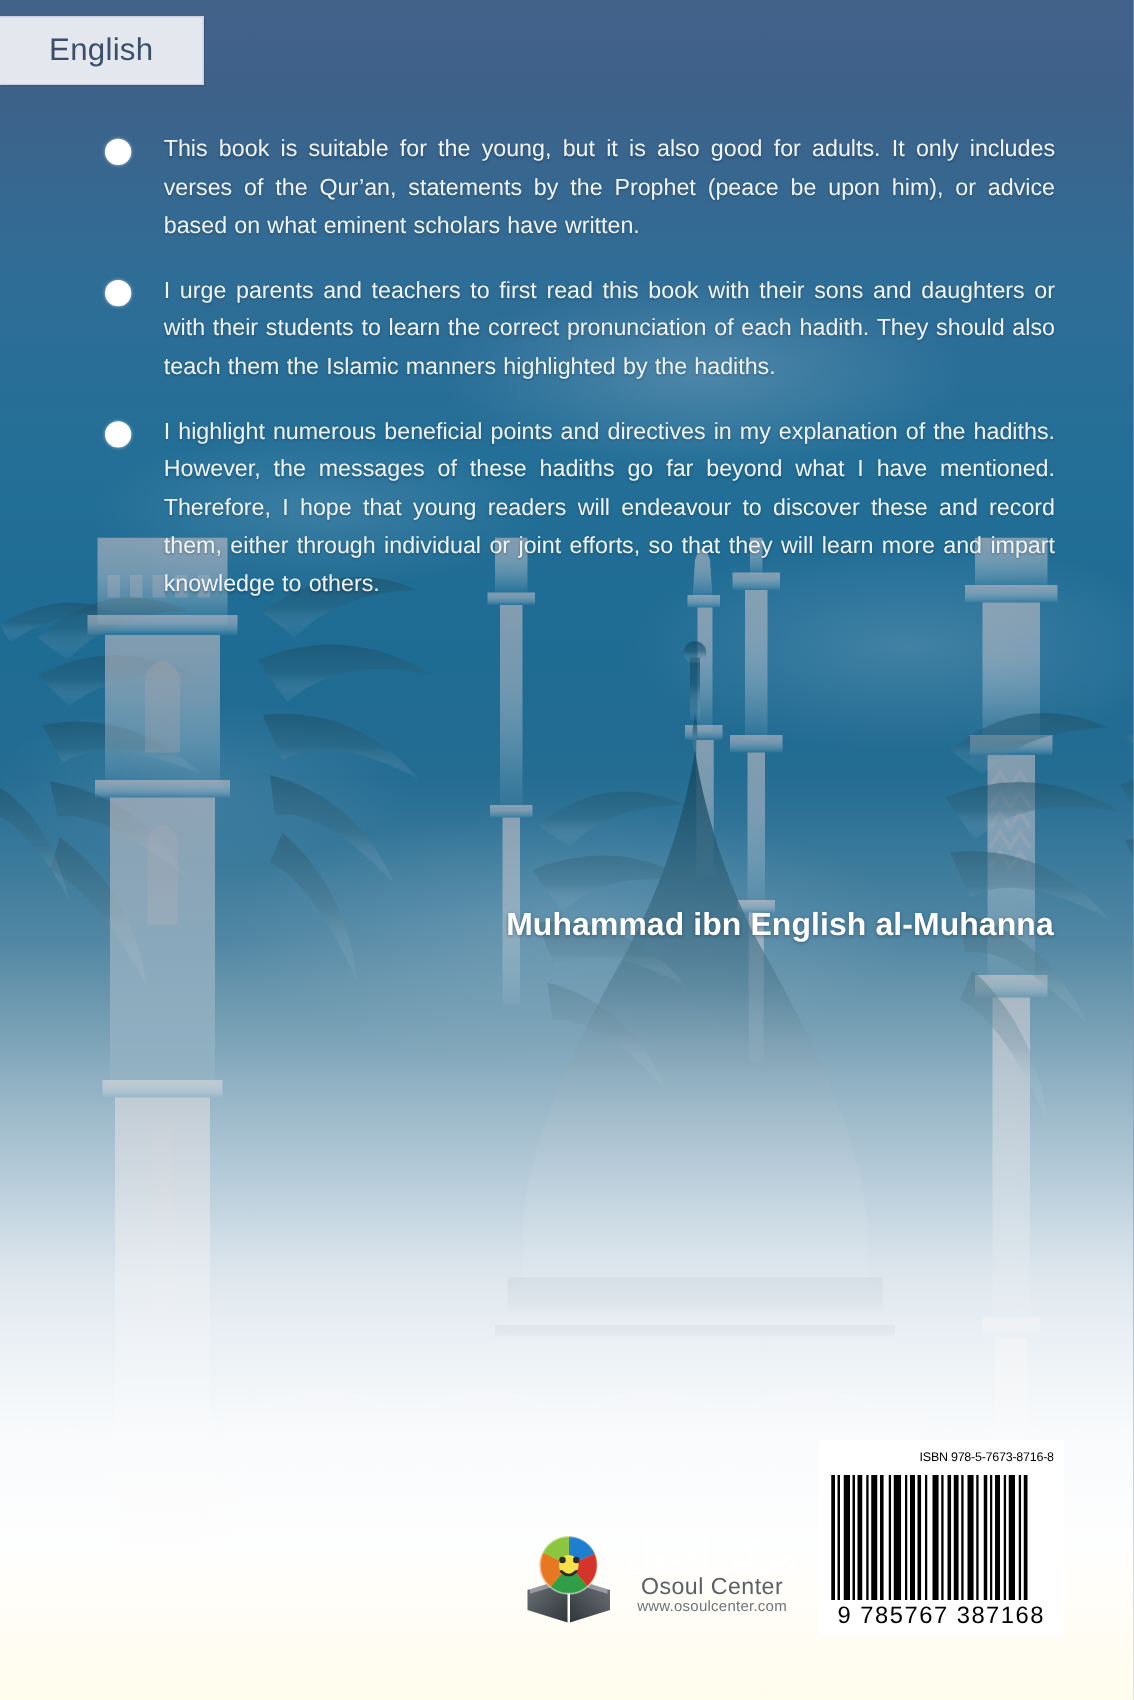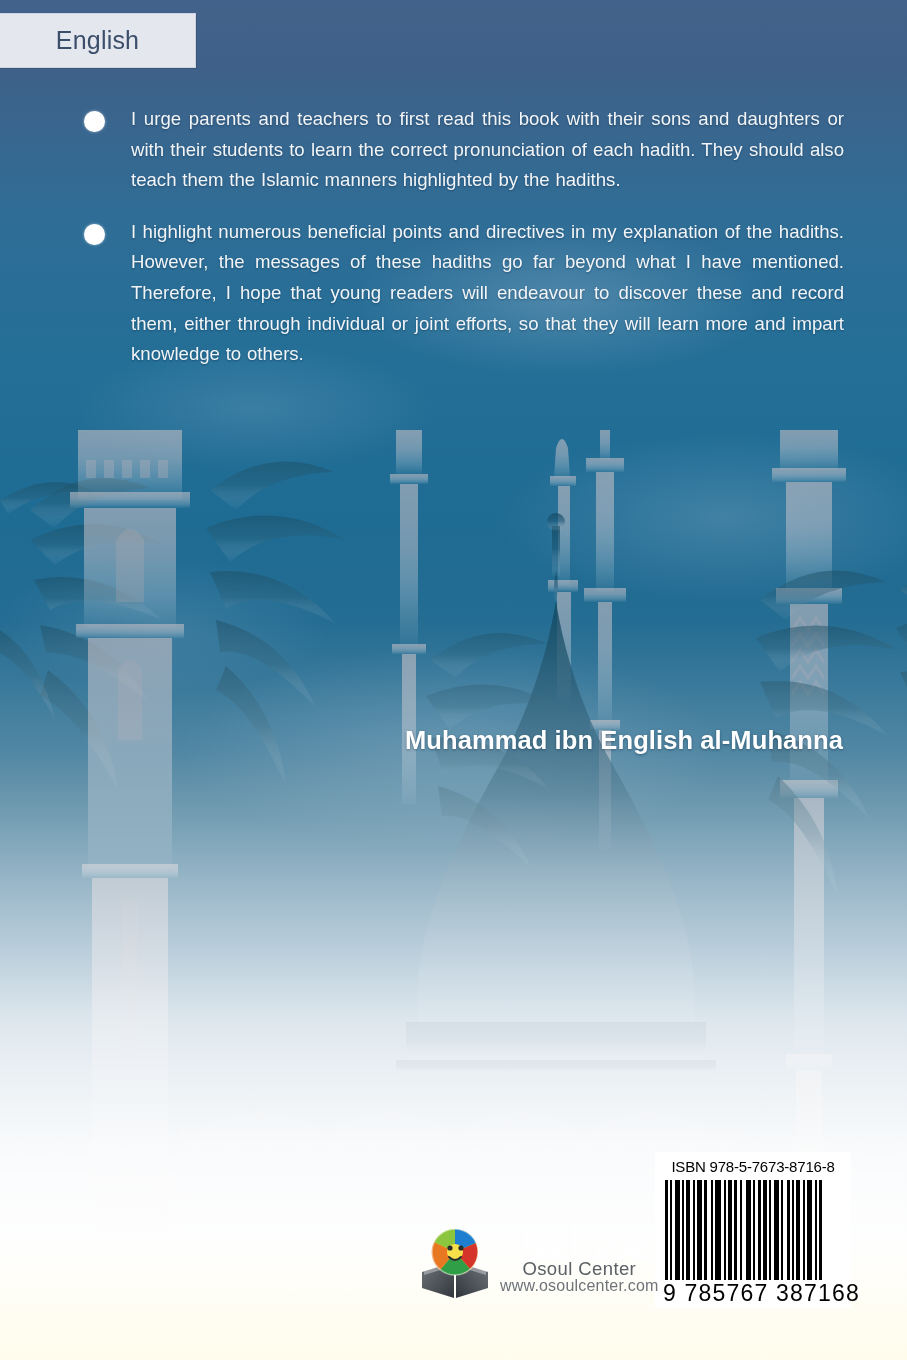--- a/index.html
+++ b/index.html
@@ -87,21 +87,21 @@
     height: 120px;
     background: linear-gradient(180deg, rgba(255,253,242,0) 0%, rgba(255,252,233,0.55) 60%, rgba(255,252,230,0.75) 100%);
     pointer-events: none;
   }
 
   
   .lang-tab {
     position: absolute;
     left: 0;
     top: 13px;
-    width: 196px;
+    width: 163px;
     height: 55px;
     background: #e5e7ee;
     border: 1px solid #cfd3df;
     border-left: none;
     display: flex;
     align-items: center;
     justify-content: center;
     box-shadow: 1px 1px 0 rgba(0,0,0,0.10);
   }
   .lang-tab span {
@@ -168,41 +168,41 @@
     width: 196px;
     height: 156px;
     background: #ffffff;
     padding: 6px 8px 4px 8px;
     z-index: 6;
     display: flex;
     flex-direction: column;
   }
   .isbn-text {
     font-family: "Liberation Sans", sans-serif;
-    font-size: 15px;
+    font-size: 10px;
     color: #000000;
-    text-align: center;
+    text-align: right;
     letter-spacing: -0.2px;
     line-height: 18px;
     white-space: nowrap;
   }
   .barcode-bars {
     flex: 1 1 auto;
     margin: 4px 2px 2px 2px;
     display: flex;
     align-items: stretch;
     gap: 0;
   }
   .barcode-bars i {
     display: block;
     background: #000000;
   }
   .barcode-digits {
     font-family: "Liberation Sans", sans-serif;
-    font-size: 23px;
+    font-size: 19px;
     color: #000000;
     text-align: center;
     letter-spacing: 1.2px;
     line-height: 22px;
     white-space: nowrap;
   }
 
   
   .publisher {
     position: absolute;
@@ -235,21 +235,21 @@
   .logo-en {
     font-family: "Liberation Sans", sans-serif;
     font-size: 18.5px;
     color: #5a6065;
     line-height: 21px;
     letter-spacing: 0.4px;
     white-space: nowrap;
   }
   .logo-url {
     font-family: "Liberation Sans", sans-serif;
-    font-size: 16px;
+    font-size: 12px;
     color: #6e747a;
     line-height: 13px;
     letter-spacing: 0.2px;
     white-space: nowrap;
   }
 </style>
 </head>
 <body>
 
 <div id="cover">
@@ -504,20 +504,24 @@
   <div class="bg-haze"></div>
   <div class="bg-floor"></div>
 
   <div class="lang-tab">
     <span>English</span>
   </div>
 
   <div class="bullets">
     <div class="bullet-row">
       <span class="bullet-dot"></span>
+      <p class="bullet-text">This book is suitable for the young, but it is also good for adults. It only includes verses of the Qur’an, statements by the Prophet (peace be upon him), or advice based on what eminent scholars have written.</p>
+    </div>
+    <div class="bullet-row">
+      <span class="bullet-dot"></span>
       <p class="bullet-text">I urge parents and teachers to first read this book with their sons and daughters  or with their students to learn the correct pronunciation of each hadith. They should also teach them the Islamic manners highlighted by the hadiths.</p>
     </div>
     <div class="bullet-row">
       <span class="bullet-dot"></span>
       <p class="bullet-text">I highlight numerous beneficial points and directives in my explanation of the hadiths. However, the messages of these hadiths go far beyond what I have mentioned. Therefore, I hope that young readers will endeavour to discover these and record them, either through individual or joint efforts, so that they will learn more and impart knowledge to others.</p>
     </div>
   </div>
 
   <div class="author">Muhammad ibn English al-Muhanna</div>
 

